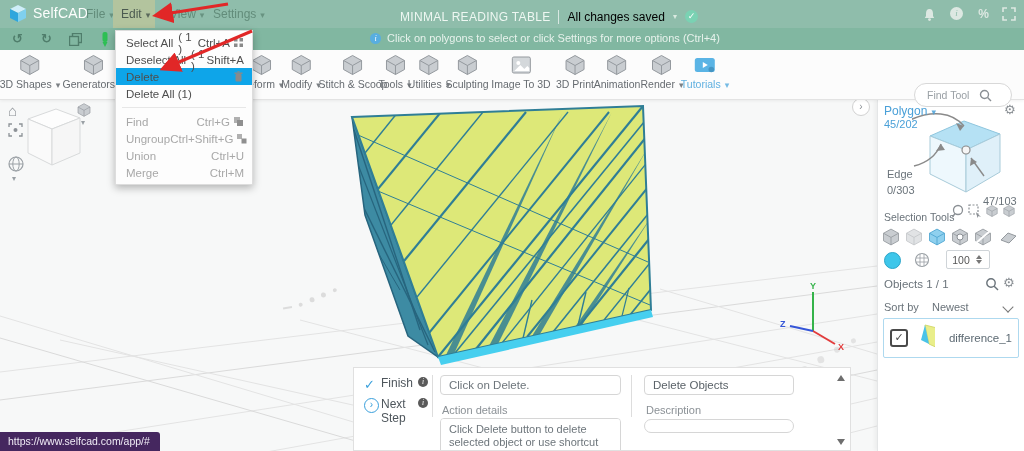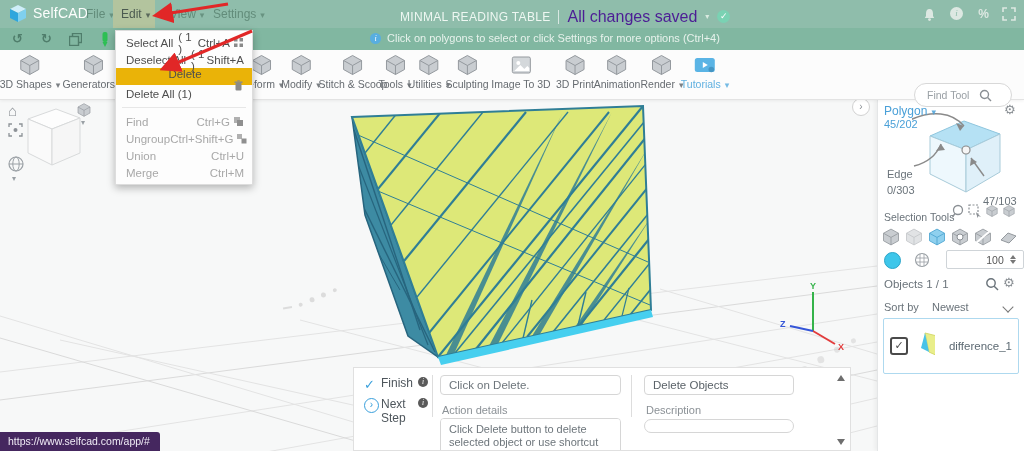--- a/index.html
+++ b/index.html
@@ -11,21 +11,21 @@
   
   .topbar{position:absolute;left:0;top:0;width:1024px;height:28px;background:#8fbdab;z-index:16;}
   .logo{position:absolute;left:8px;top:3px;display:flex;align-items:center;gap:5px;}
   .logo-text{color:#fdfefd;font-size:14px;letter-spacing:.2px;}
   .menu-item{position:absolute;top:0;height:28px;line-height:28px;font-size:12px;color:#628c7a;padding:0 8px;cursor:default;}
   .menu-item.active{background:#b3c49e;color:#4b5a50;}
   .caret::after{content:"▾";font-size:9px;margin-left:4px;opacity:.85;}
   .title-wrap{position:absolute;left:400px;top:0;height:33px;display:flex;align-items:center;gap:8px;}
   .doc-title{color:#eef7f2;font-size:12px;letter-spacing:.3px;}
   .title-sep{width:1px;height:14px;background:rgba(255,255,255,.65);}
-  .save-status{color:#4c1d95;font-size:16px;}
+  .save-status{color:#000000;font-size:12px;}
   .save-caret{color:#d9eae0;font-size:8px;}
   .save-badge{width:13px;height:13px;border-radius:50%;background:#7ad2b3;color:#fff;font-size:9px;line-height:13px;text-align:center;}
   .save-badge::after{content:"✓";}
   .top-ico{position:absolute;top:7px;width:15px;height:15px;color:#dde8e2;font-size:12px;text-align:center;line-height:15px;}
 
   
   .quickbar{position:absolute;left:0;top:28px;width:1024px;height:22px;background:#81b7a1;z-index:16;}
   .qb-ico{position:absolute;top:3px;font-size:13px;color:#4f7d6b;font-weight:bold;}
   .hint{position:absolute;left:370px;top:4px;display:flex;align-items:center;gap:6px;color:#e7f2ec;font-size:11px;}
   .hint-i{width:11px;height:11px;border-radius:50%;background:#58aee0;color:#fff;font-size:8px;line-height:11px;text-align:center;flex:0 0 auto;}
@@ -41,21 +41,21 @@
   .findtool input{border:none;outline:none;width:50px;font-size:10.5px;color:#555;background:transparent;font-family:inherit;}
   .findtool input::placeholder{color:#9aa0a5;}
 
   
   .edit-menu{position:absolute;left:115px;top:30px;width:136px;background:#fdfdfd;border:1px solid #ddd;
              box-shadow:0 3px 8px rgba(0,0,0,.28);z-index:20;padding:3px 0;}
   .em-row{display:flex;align-items:center;height:17px;padding:0 8px 0 10px;font-size:11.5px;color:#4e4e4e;cursor:default;}
   .em-row .em-label{white-space:nowrap;}
   .em-row .em-count{margin-left:5px;}
   .em-row .em-right{margin-left:auto;display:flex;align-items:center;gap:3px;}
-  .em-row.hl{background:#eab308;flex-direction:column;}
+  .em-row.hl{background:#0ea5e9;}
   .em-row.disabled{color:#a8a8a8;}
   .em-sep{height:1px;background:#e7e7e7;margin:5px 6px;}
   .em-ic{width:11px;height:11px;display:block;}
 
   
   #scene{position:absolute;left:0;top:0;z-index:1;}
   .vp-ctl{position:absolute;color:#8d9297;z-index:3;}
   .navcube{position:absolute;left:18px;top:103px;z-index:2;}
   .tiny-caret{font-size:8px;color:#9aa0a5;}
 
@@ -66,21 +66,21 @@
   .rp-blue{color:#4aa0d8;font-size:12px;}
   .rp-gray{color:#6a737a;font-size:11px;}
   .rp-label{color:#6a737a;font-size:10.5px;}
   .gearglyph{color:#8a8f94;font-size:13px;line-height:13px;}
   .numbox{position:absolute;left:946px;top:250px;width:42px;height:17px;border:1px solid #cfd4d8;border-radius:2px;display:flex;align-items:center;}
   .numbox input{width:24px;border:none;outline:none;font-size:10.5px;color:#555;text-align:center;background:transparent;font-family:inherit;}
   .stepper{display:flex;flex-direction:column;gap:1px;margin-left:1px;}
   .st-up{width:0;height:0;border-left:3px solid transparent;border-right:3px solid transparent;border-bottom:4px solid #777;}
   .st-dn{width:0;height:0;border-left:3px solid transparent;border-right:3px solid transparent;border-top:4px solid #777;}
   .sort-chev{position:absolute;left:1004px;top:303px;width:7px;height:7px;border-right:1.5px solid #777;border-bottom:1.5px solid #777;transform:rotate(45deg);}
-  .obj-item{position:absolute;left:883px;top:318px;width:136px;height:56px;border:1px solid #aed9ef;border-radius:2px;background:#fff;display:flex;align-items:center;gap:8px;padding:0 6px;box-sizing:border-box;}
+  .obj-item{position:absolute;left:883px;top:318px;width:136px;height:40px;border:1px solid #aed9ef;border-radius:2px;background:#fff;display:flex;align-items:center;gap:8px;padding:0 6px;box-sizing:border-box;}
   .chk{width:14px;height:14px;border:2px solid #4a4a4a;border-radius:3px;color:#4a4a4a;font-size:11px;line-height:13px;text-align:center;flex:0 0 auto;}
   .chk::after{content:"✓";}
   .obj-name{font-size:11.5px;color:#5d6a73;margin-left:6px;}
 
   
   .bpanel{position:absolute;left:353px;top:367px;width:498px;height:84px;background:#fff;border:1px solid #e0e0e0;z-index:9;box-sizing:border-box;overflow:hidden;}
   .bp-check{position:absolute;left:10px;top:9px;color:#3aa0dc;font-size:13px;font-weight:bold;}
   .bp-check::after{content:"✓";}
   .bp-next{position:absolute;left:10px;top:30px;width:13px;height:13px;border:1.5px solid #3aa0dc;border-radius:50%;color:#3aa0dc;font-size:10px;line-height:12px;text-align:center;}
   .bp-next::after{content:"›";}
@@ -514,21 +514,21 @@
     </svg>
   <svg class="abs" style="left:996px;top:227px;z-index:13;" width="22" height="20">
       <polygon points="5,13 12,6 20,9 13,16" fill="#c9cdd1" stroke="#94999e"></polygon>
     </svg>
 
   <div class="abs" style="left:884px;top:252px;width:15px;height:15px;border-radius:50%;background:#3ec6ea;border:1.5px solid #2aa5c9;z-index:13;"></div>
   <svg class="abs" style="left:914px;top:252px;z-index:13;" width="16" height="16">
     <circle cx="8" cy="8" r="6.5" fill="none" stroke="#9aa0a5" stroke-width="1.1"></circle>
     <path d="M2 6 H14 M2 10 H14 M6 2 V14 M10 2 V14" stroke="#9aa0a5" stroke-width=".8" fill="none"></path>
   </svg>
-  <div class="numbox" style="z-index:13;padding-left:34px;">
+  <div class="numbox" style="z-index:13;">
     <input type="text" readonly="" value="100" style="">
     <span class="stepper">
         <span class="st-up"></span>
         <span class="st-dn"></span>
       </span>
   </div>
 
   <div class="abs rp-gray" style="left:884px;top:278px;font-size:11.5px;z-index:13;">Objects 1 / 1</div>
   <svg class="abs" style="left:985px;top:277px;z-index:13;" width="14" height="14">
     <circle cx="6" cy="6" r="4.2" fill="none" stroke="#6a737a" stroke-width="1.4"></circle>

